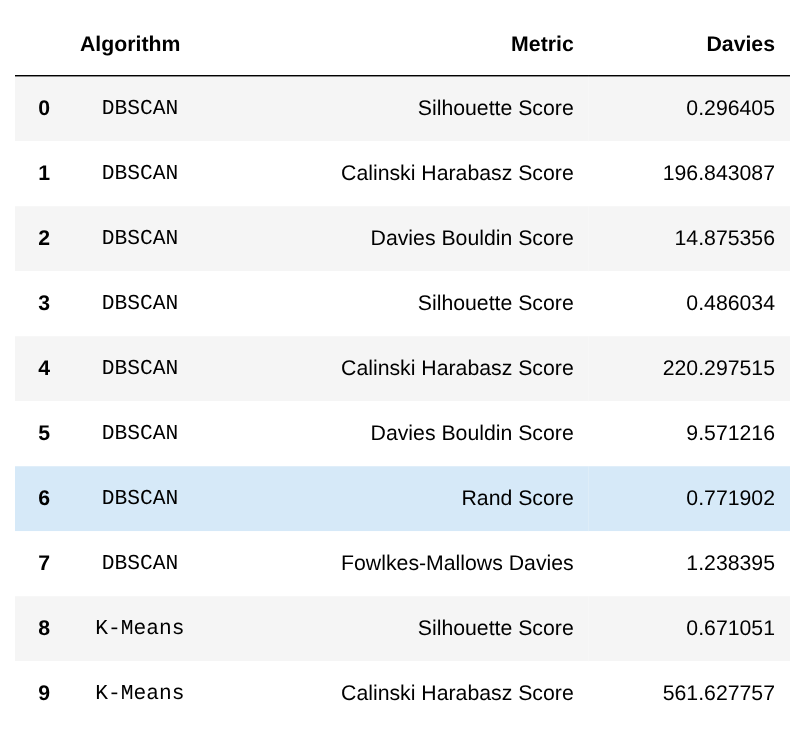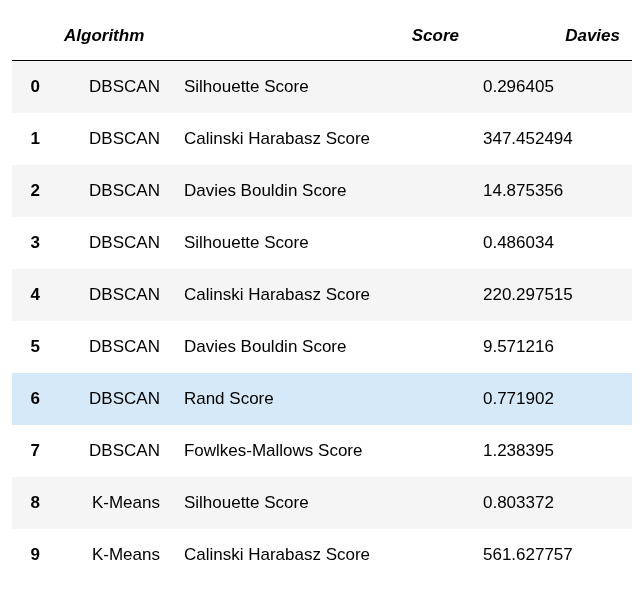--- a/index.html
+++ b/index.html
@@ -12,66 +12,65 @@
     }
     table {
       border-collapse: collapse;
       width: 620px;
     }
     thead th {
       font-weight: 700;
       text-align: right;
       padding: 14px 12px;
       border-bottom: 1.5px solid #000;
-      font-style: italic;
     }
     thead th.idx { text-align: right; }
     thead th.algo { text-align: left; }
     tbody td, tbody th.rowidx {
       padding: 16px 12px;
-      text-align: left;
+      text-align: right;
       font-weight: 400;
       border: none;
     }
     tbody th.rowidx {
       font-weight: 700;
       text-align: right;
       width: 40px;
     }
-    tbody td.algo { text-align: right; }
+    tbody td.algo { text-align: center; font-family: Liberation Mono, monospace; }
     tbody tr.even { background: #f5f5f5; }
     tbody tr.odd  { background: #ffffff; }
     tbody tr.sel  { background: #d6e9f8; }
     .metric { min-width: 260px; }
     .score  { min-width: 140px; }
   </style>
 </head>
 <body>
 
 <table>
   <thead>
     <tr>
       <th class="idx"></th>
       <th class="algo">Algorithm</th>
-      <th class="metric">Score</th>
+      <th class="metric">Metric</th>
       <th class="score">Davies</th>
     </tr>
   </thead>
   <tbody>
     <tr class="even">
       <th class="rowidx">0</th>
       <td class="algo">DBSCAN</td>
       <td class="metric">Silhouette Score</td>
       <td class="score">0.296405</td>
     </tr>
     <tr class="odd">
       <th class="rowidx">1</th>
       <td class="algo">DBSCAN</td>
       <td class="metric">Calinski Harabasz Score</td>
-      <td class="score">347.452494</td>
+      <td class="score">196.843087</td>
     </tr>
     <tr class="even">
       <th class="rowidx">2</th>
       <td class="algo">DBSCAN</td>
       <td class="metric">Davies Bouldin Score</td>
       <td class="score">14.875356</td>
     </tr>
     <tr class="odd">
       <th class="rowidx">3</th>
       <td class="algo">DBSCAN</td>
@@ -92,28 +91,28 @@
     </tr>
     <tr class="sel">
       <th class="rowidx">6</th>
       <td class="algo">DBSCAN</td>
       <td class="metric">Rand Score</td>
       <td class="score">0.771902</td>
     </tr>
     <tr class="odd">
       <th class="rowidx">7</th>
       <td class="algo">DBSCAN</td>
-      <td class="metric">Fowlkes-Mallows Score</td>
+      <td class="metric">Fowlkes-Mallows Davies</td>
       <td class="score">1.238395</td>
     </tr>
     <tr class="even">
       <th class="rowidx">8</th>
       <td class="algo">K-Means</td>
       <td class="metric">Silhouette Score</td>
-      <td class="score">0.803372</td>
+      <td class="score">0.671051</td>
     </tr>
     <tr class="odd">
       <th class="rowidx">9</th>
       <td class="algo">K-Means</td>
       <td class="metric">Calinski Harabasz Score</td>
       <td class="score">561.627757</td>
     </tr>
   </tbody>
 </table>
 

